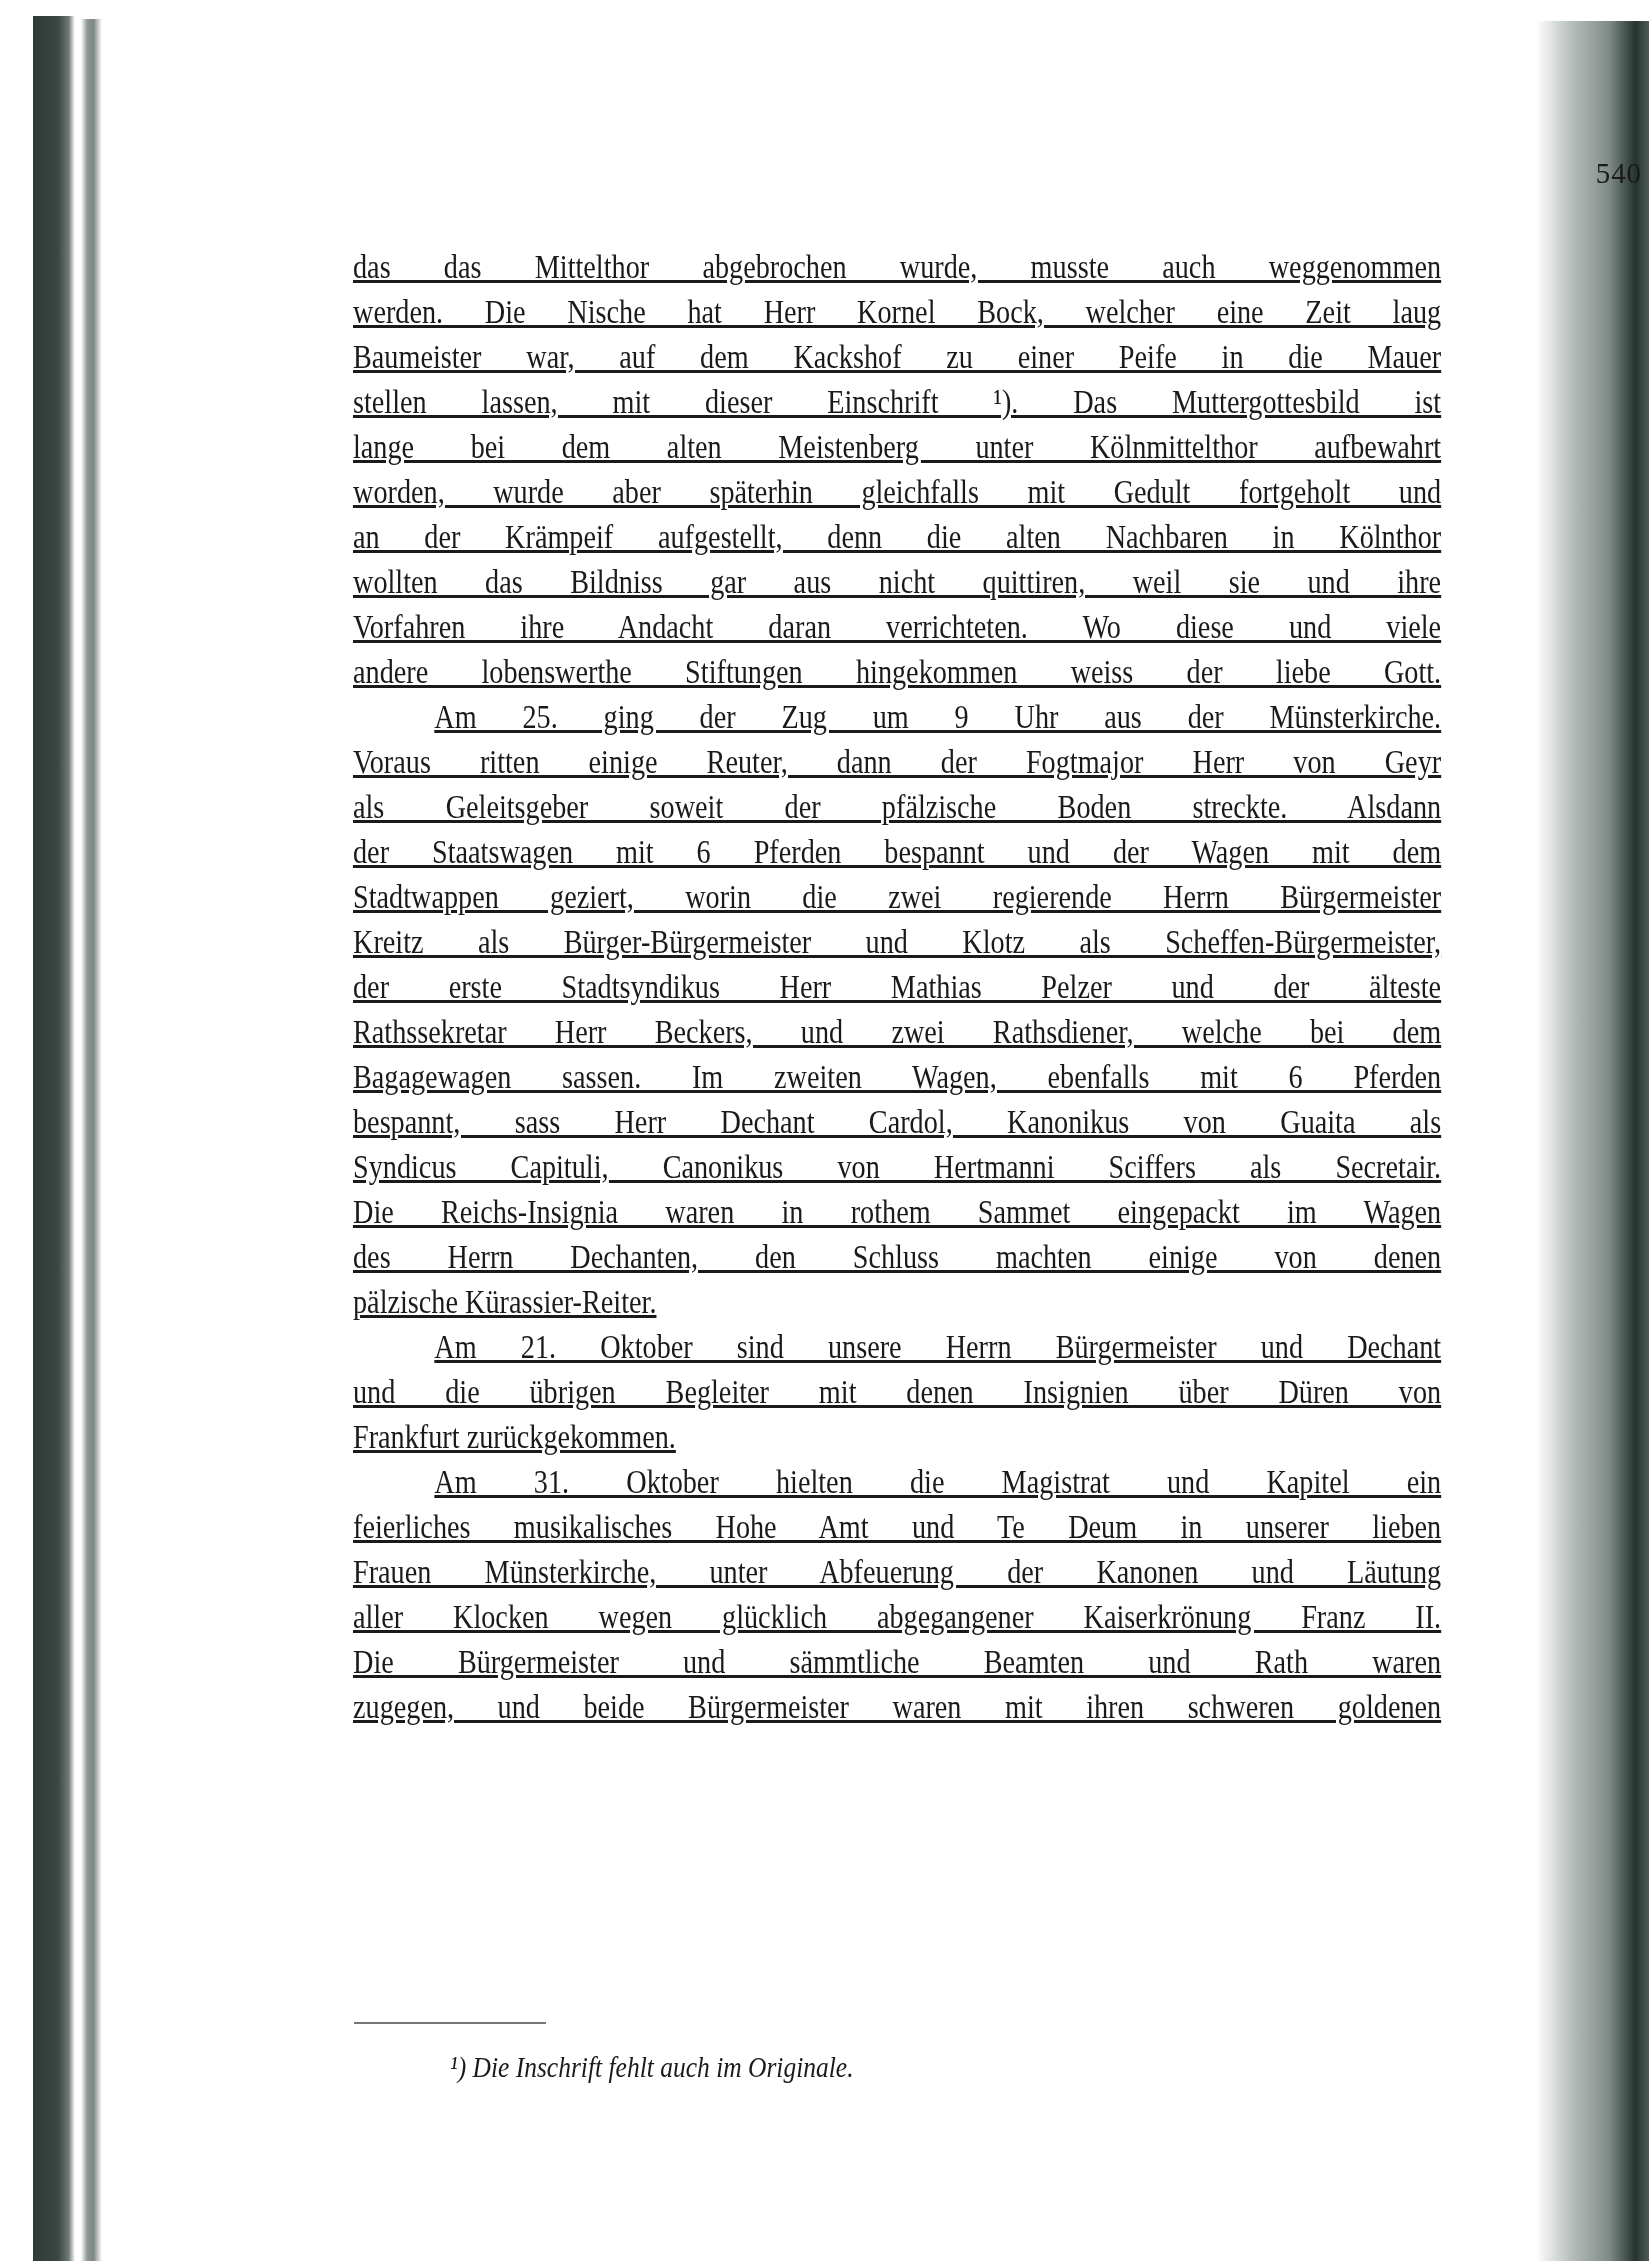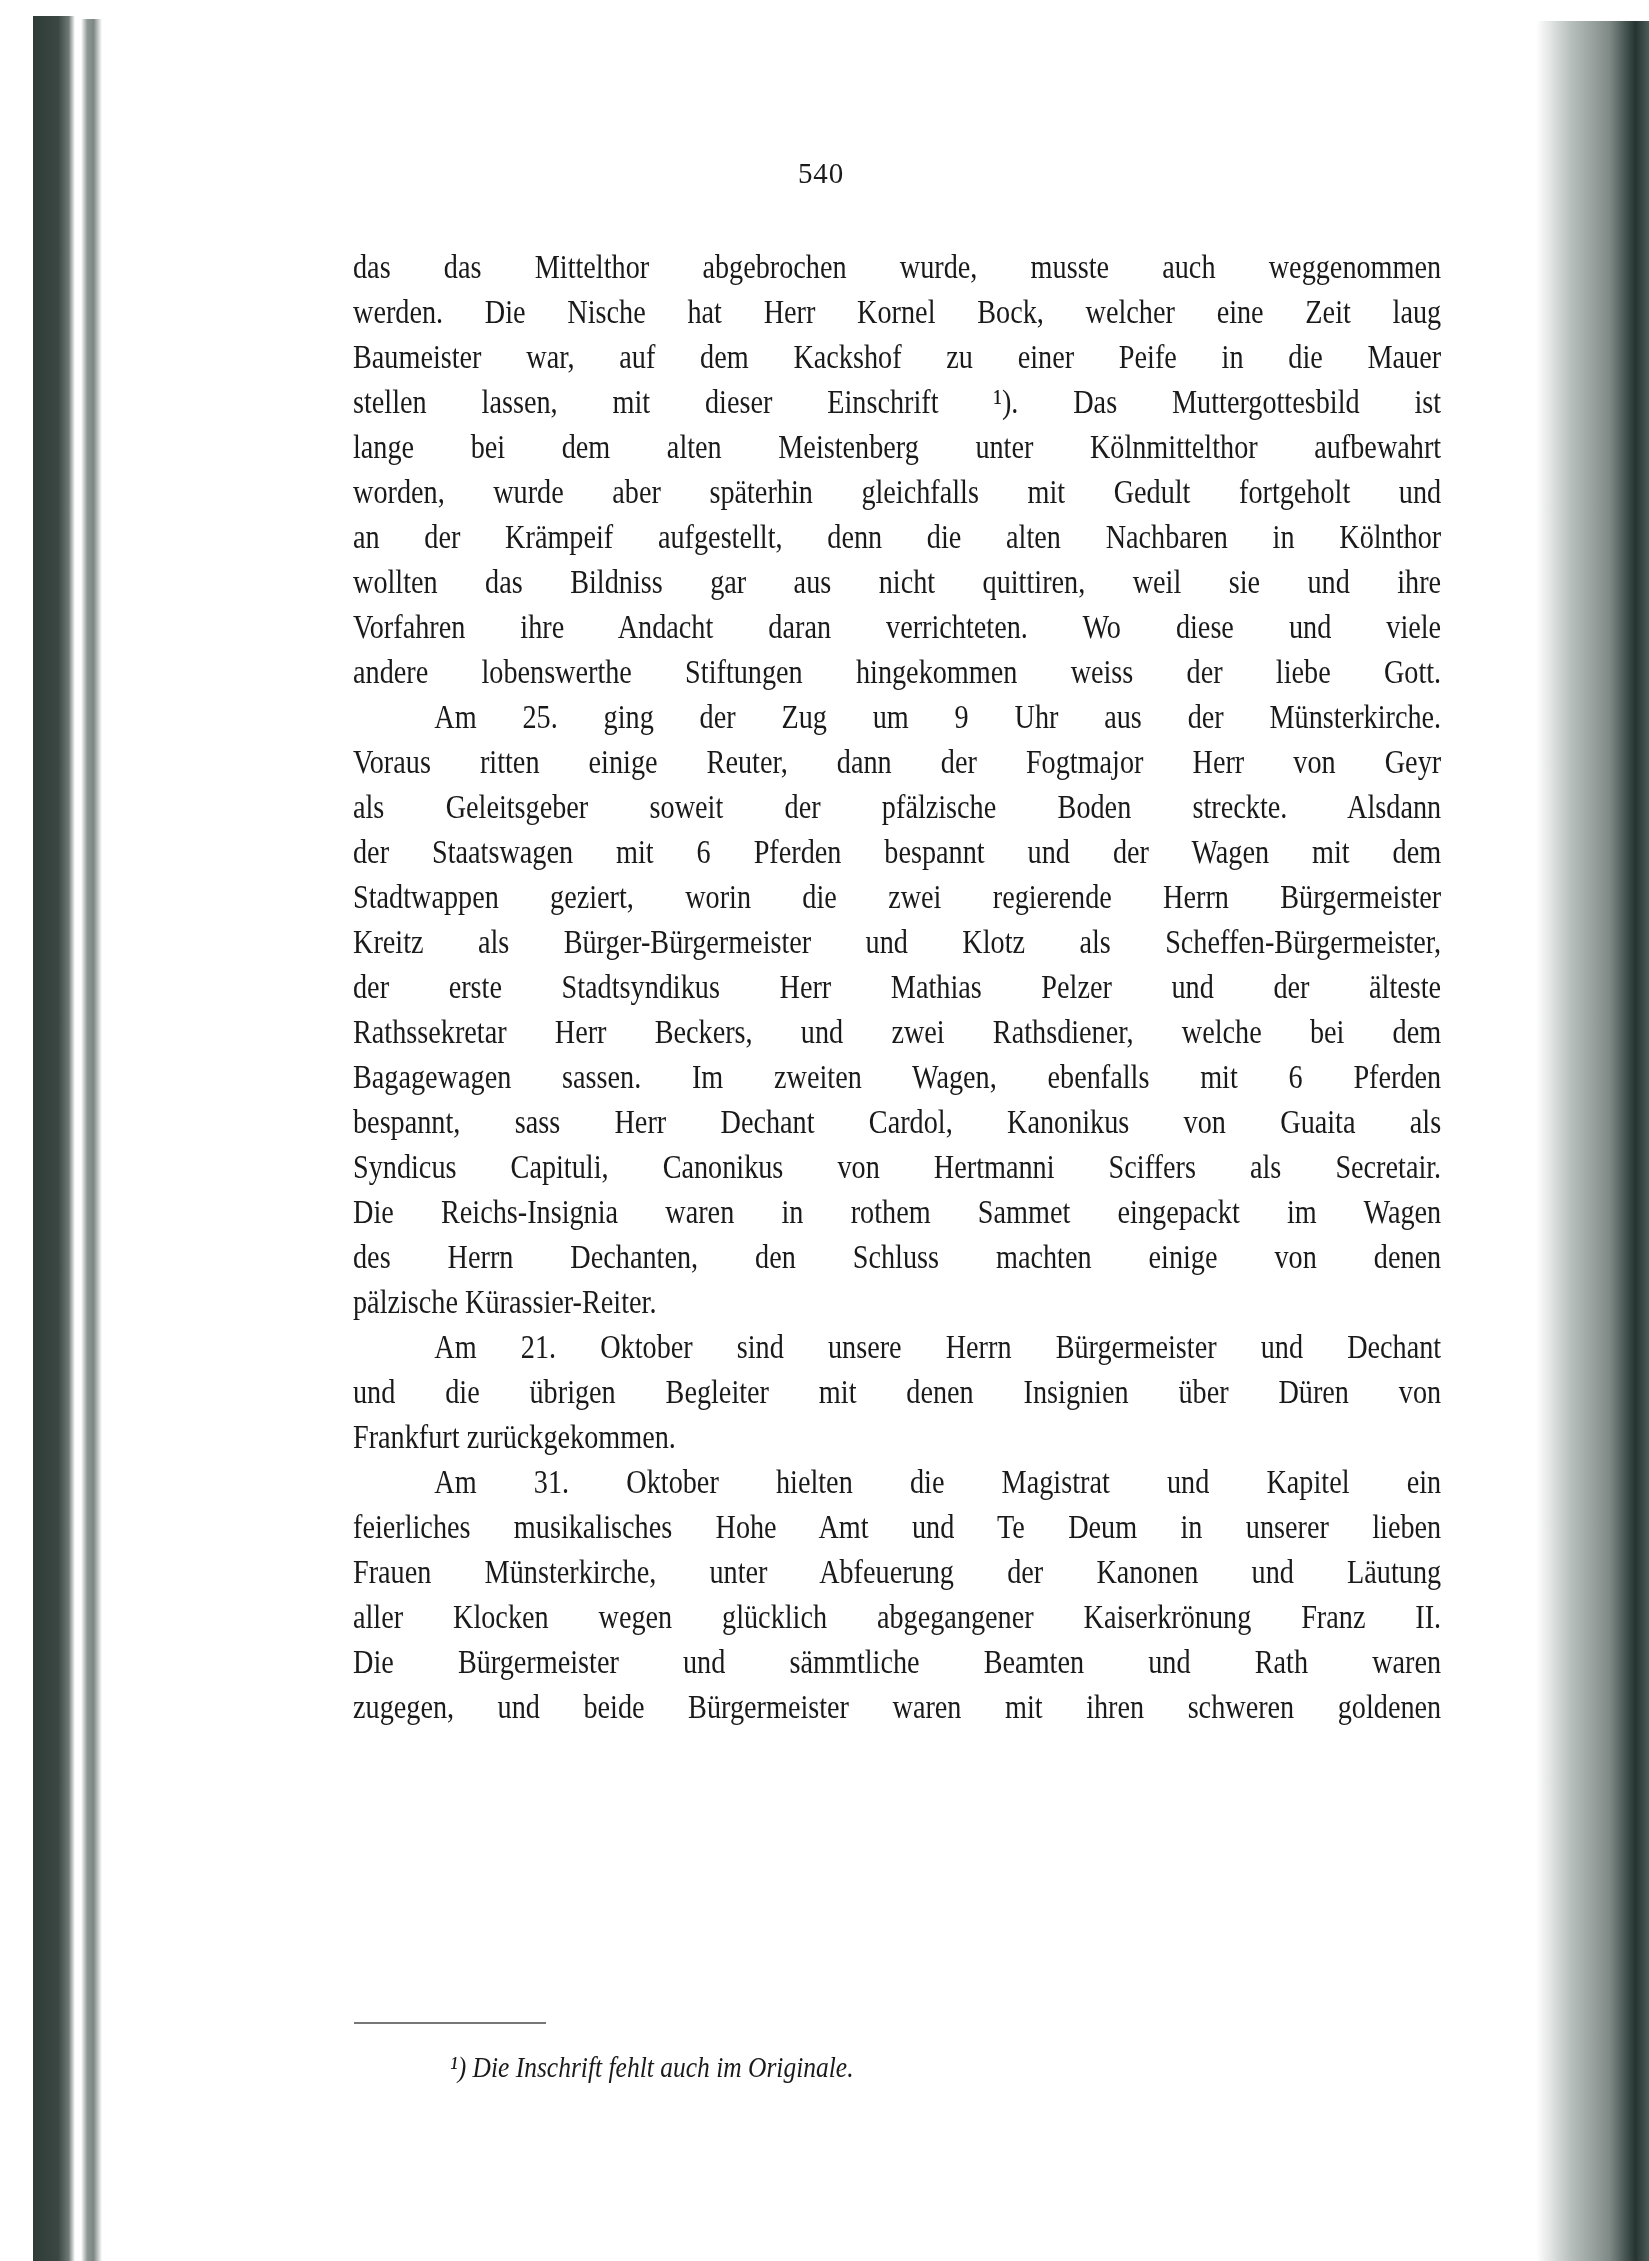--- a/index.html
+++ b/index.html
@@ -15,26 +15,26 @@
   }
   .left-edge2 {
     position: absolute; left: 81px; top: 19px; width: 21px; height: 2242px;
     background: linear-gradient(to right, #ffffff 0%, #8e9794 30%, #7d8784 60%, #ffffff 100%);
   }
   .right-edge {
     position: absolute; right: 0; top: 21px; width: 113px; height: 2240px;
     background: linear-gradient(to right, rgba(255,255,255,0) 0%, #b9c1be 30%, #7f8a87 65%, #3b4a46 82%, #253431 88%, #4d5b57 100%);
   }
   .page-number {
-    position: absolute; left: 0; width: 1642px; top: 157px; text-align: center;
+    position: absolute; left: 0; width: 1642px; top: 157px; text-align: right;
     font-size: 29px; letter-spacing: 0.9px;
   }
   .text-block {
     position: absolute; left: 353px; width: 1088px; top: 244px;
-    font-size: 34px; line-height: 45px;
+    font-size: 34px; line-height: 45px; text-decoration: underline;
   }
   .line {
     display: block; white-space: nowrap; text-align: justify; text-align-last: justify;
     height: 45px; transform: scaleX(0.83); transform-origin: left center; width: 120.5%;
   }
   .line.last { text-align-last: left; }
   .line.indent { padding-left: 98px; box-sizing: border-box; }
   .heading-italic {
     display: block; text-align: center; font-style: italic; height: 52px; line-height: 52px;
     transform: scaleX(0.83); transform-origin: center; 

